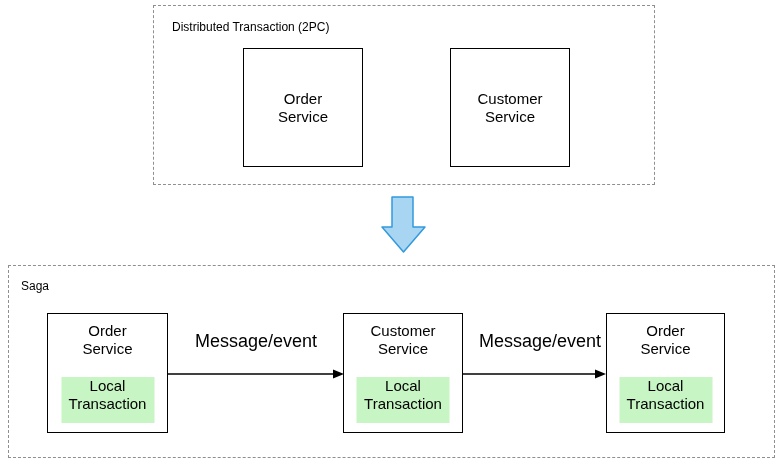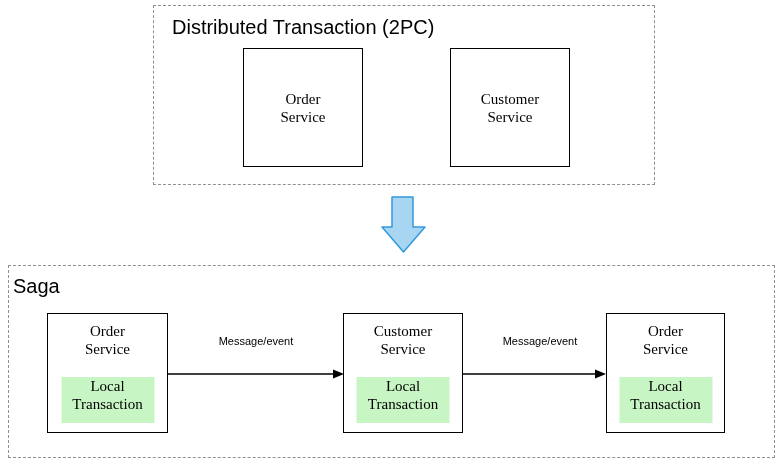--- a/index.html
+++ b/index.html
@@ -10,53 +10,53 @@
     --box-border:#000000;
     --text-color:#000000;
     --bg:#ffffff;
   }
   *{margin:0;padding:0;box-sizing:border-box;}
   html,body{background:var(--bg);}
   body{font-family:"Liberation Sans", sans-serif;color:var(--text-color);}
   .canvas{position:relative;width:779px;height:465px;background:var(--bg);overflow:hidden;}
 
   .dashed-group{position:absolute;border:1px dashed var(--dashed-border);background:var(--bg);}
-  .group-title{position:absolute;font-size:20px;line-height:22px;white-space:nowrap;}
+  .group-title{position:absolute;font-size:12px;line-height:22px;white-space:nowrap;}
 
   .twopc-group{left:153px;top:5px;width:502px;height:180px;}
   .twopc-title{left:18px;top:10px;}
 
-  .service-box{position:absolute;border:1.5px solid var(--box-border);background:var(--bg);font-family:Liberation Serif, serif;}
+  .service-box{position:absolute;border:1.5px solid var(--box-border);background:var(--bg);}
   .twopc-box{width:120px;height:119px;display:flex;align-items:center;justify-content:center;text-align:center;}
   .twopc-box-1{left:89px;top:42px;}
   .twopc-box-2{left:296px;top:42px;}
 
   .two-line{white-space:pre-line;font-size:15px;line-height:18px;text-align:center;}
 
   .transform-arrow{position:absolute;left:381px;top:196px;width:45px;height:58px;}
 
   .saga-group{left:8px;top:265px;width:767px;height:193px;}
-  .saga-title{left:4px;top:9px;}
+  .saga-title{left:12px;top:9px;}
 
   .saga-box{width:121px;height:120px;text-align:center;}
   .saga-box-1{left:38px;top:47px;}
   .saga-box-2{left:334px;top:47px;width:120px;}
   .saga-box-3{left:597px;top:47px;width:119px;}
   .saga-service-label{display:block;padding-top:8px;}
 
   .local-transaction{position:absolute;left:50%;transform:translateX(-50%);top:63px;width:93px;height:46px;background:var(--green-fill);display:flex;align-items:flex-start;justify-content:center;}
 
   .message-arrow{position:absolute;height:12px;}
   .message-arrow-1{left:159px;top:102px;width:176px;}
   .message-arrow-2{left:453px;top:102px;width:144px;}
   .message-arrow svg{display:block;width:100%;height:100%;}
   .message-arrow line{stroke:var(--box-border);stroke-width:1.5;}
   .message-arrow polygon{fill:var(--box-border);}
 
-  .message-label{position:absolute;top:66px;width:130px;text-align:center;font-size:11px;line-height:18px;}
+  .message-label{position:absolute;top:66px;width:130px;text-align:center;font-size:18px;line-height:18px;}
   .message-label-1{left:182px;}
   .message-label-2{left:466px;}
 
   .transform-arrow polygon{fill:var(--arrow-fill);stroke:var(--arrow-stroke);stroke-width:1.5;stroke-linejoin:round;}
 </style>
 </head>
 <body>
 
 <div class="canvas">
 

